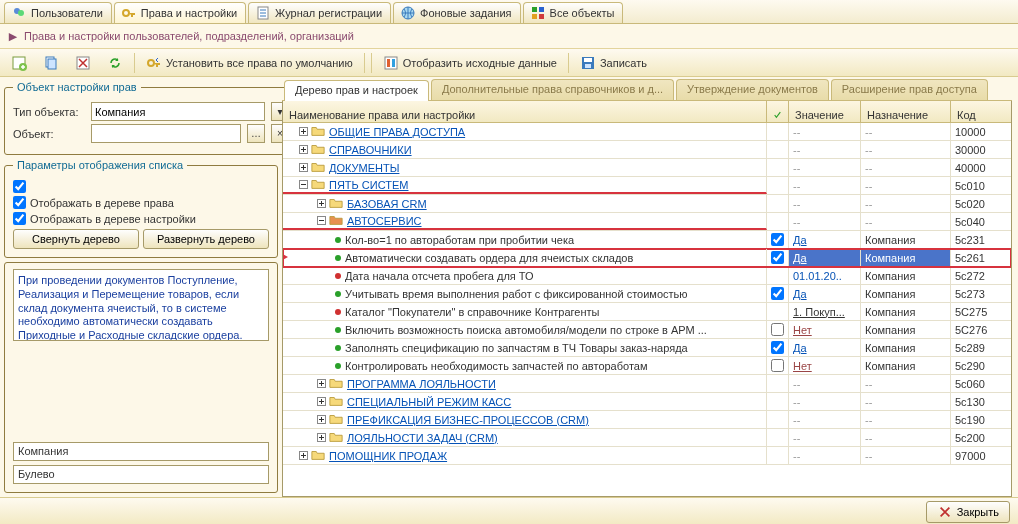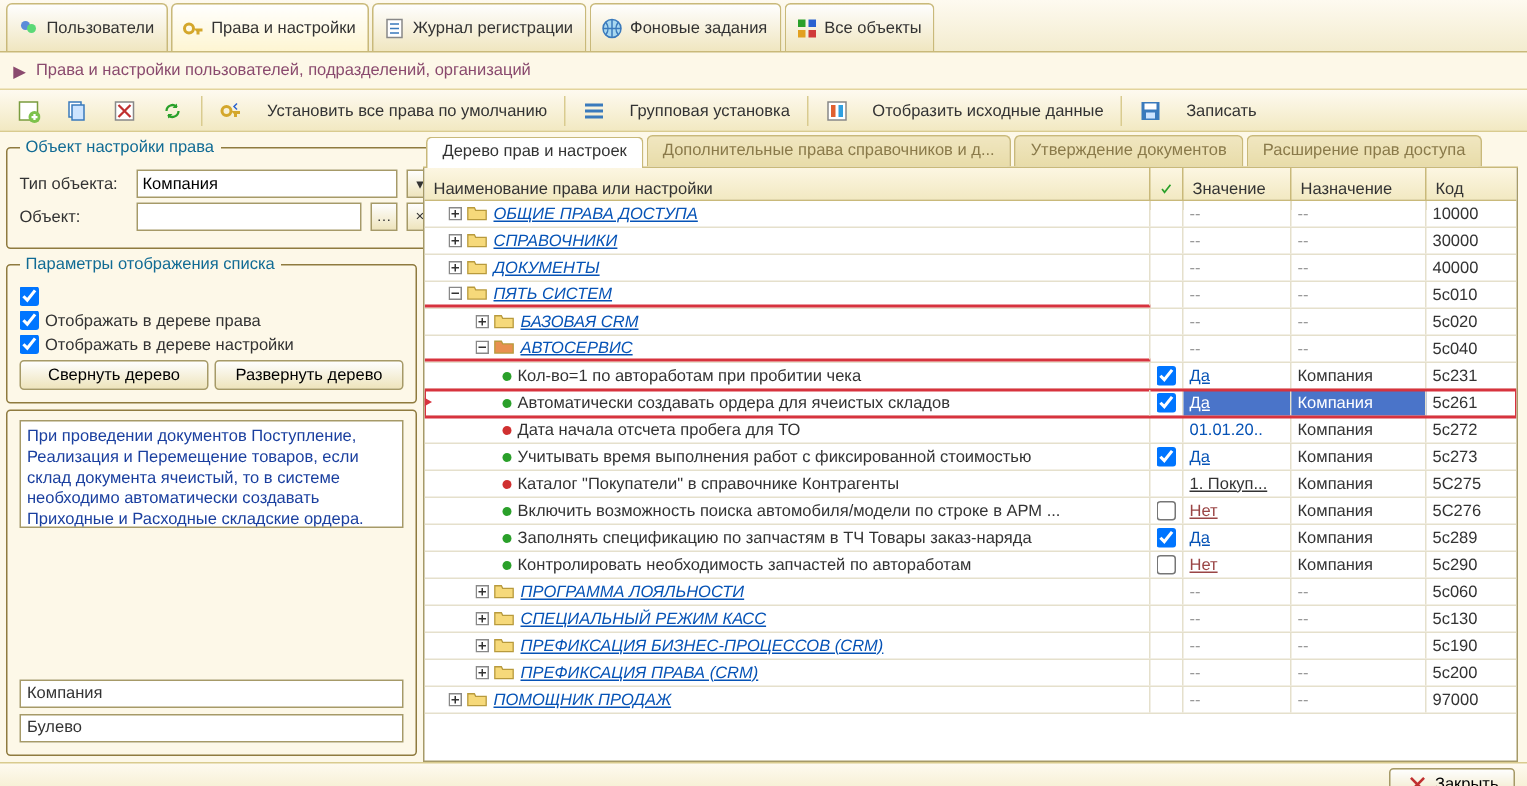--- a/index.html
+++ b/index.html
@@ -8,21 +8,21 @@
     font-family: Tahoma, Arial, sans-serif;
     font-size: 11px;
     background: #fdf8e8;
     width: 1018px;
     height: 524px;
     overflow: hidden;
     color: #333;
   }
   .top-tabs {
     display: flex;
-    height: 35px;
+    height: 24px;
     background: linear-gradient(#fefaf0,#f3eccf);
     border-bottom: 1px solid #c9b97a;
     padding: 2px 4px 0 4px;
     gap: 2px;
   }
   .top-tab {
     display: flex;
     align-items: center;
     gap: 4px;
     padding: 2px 8px 2px 6px;
@@ -55,21 +55,21 @@
     align-items: center;
     gap: 2px;
     padding: 3px 4px;
     background: linear-gradient(#fefaf0,#f2e9c2);
     border-bottom: 1px solid #d9cb8f;
     height: 28px;
   }
   .toolbar-btn {
     display: flex;
     align-items: center;
-    gap: 16px;
+    gap: 4px;
     padding: 2px 6px;
     border: 1px solid transparent;
     border-radius: 3px;
     cursor: pointer;
     justify-content: center;
   }
   .toolbar-sep {
     width: 1px;
     height: 20px;
     background: #d9cb8f;
@@ -220,21 +220,21 @@
     display:flex;
     align-items:center;
     overflow:hidden;
     white-space:nowrap;
   }
   .gc-name { flex:1; display:flex; align-items:center; gap:2px; }
   .gc-chk { width:22px; justify-content:center; }
   .gc-val { width:72px; }
   .gc-assign { width:90px; }
   .gc-code { width:60px; border-right:none !important; }
-  .folder-link { color:#0653b6; text-decoration:underline; cursor:pointer;font-style:italic; }
+  .folder-link { color:#0653b6; text-decoration:underline; cursor:pointer; }
   .yes-link { color:#0653b6; text-decoration:underline; }
   .no-link { color:#9a4545; text-decoration:underline; }
   .date-link { color:#0653b6; }
   .txt-link { color:#333; text-decoration:underline; }
   .dash { color:#999; }
   .highlight-row {
     outline:2px solid #d7333e; outline-offset:-1px;
   }
   .highlight-val { background:#4a74c9; color:#fff !important; }
   .highlight-val .yes-link { color:#fff !important; }
@@ -380,30 +380,20 @@
     <span class="icon">
         <svg viewBox="0 0 16 16" width="16" height="16">
           <circle cx="5" cy="8" r="3" fill="none" stroke="#d4a72c" stroke-width="2"></circle>
           <path d="M8 8h6v2h-2v2h-2v-2" fill="#d4a72c"></path>
           <path d="M12 3l-2 2 2 2" stroke="#2a62d0" fill="none"></path>
         </svg>
       </span>
     <span>Установить все права по умолчанию</span>
   </div>
   <div class="toolbar-sep"></div>
-  <div class="toolbar-btn">
-    <span class="icon">
-        <svg viewBox="0 0 16 16" width="16" height="16">
-          <rect x="2" y="3" width="12" height="2" fill="#3a7abc"></rect>
-          <rect x="2" y="7" width="12" height="2" fill="#3a7abc"></rect>
-          <rect x="2" y="11" width="12" height="2" fill="#3a7abc"></rect>
-        </svg>
-      </span>
-    <span>Групповая установка</span>
-  </div>
   <div class="toolbar-sep"></div>
   <div class="toolbar-btn">
     <span class="icon">
         <svg viewBox="0 0 16 16" width="16" height="16">
           <rect x="2" y="2" width="12" height="12" fill="#fff" stroke="#888"></rect>
           <rect x="4" y="4" width="3" height="8" fill="#e06030"></rect>
           <rect x="9" y="4" width="3" height="8" fill="#30a0e0"></rect>
         </svg>
       </span>
     <span>Отобразить исходные данные</span>
@@ -418,21 +408,21 @@
         </svg>
       </span>
     <span>Записать</span>
   </div>
 </div>
 
 <div class="main-container">
 
   <div class="left-panel">
     <fieldset>
-      <legend>Объект настройки права</legend>
+      <legend>Объект настройки прав</legend>
       <div class="field-row">
         <label>Тип объекта:</label>
         <input type="text" value="Компания" style="">
         <div class="small-btn">▾</div>
       </div>
       <div class="field-row">
         <label>Объект:</label>
         <input type="text" value="" style="">
         <div class="small-btn">…</div>
         <div class="small-btn">×</div>
@@ -885,21 +875,21 @@
               <span style="width: 26px; display: inline-block;"></span>
               <span class="expander">
                 <svg viewBox="0 0 9 9" width="9" height="9">
                   <rect x="0.5" y="0.5" width="8" height="8" fill="#fff" stroke="#888"></rect>
                   <path d="M2 4.5h5M4.5 2v5" stroke="#333"></path>
                 </svg>
               </span>
               <span class="icon folder-icon"><svg viewBox="0 0 16 16" width="14" height="14">
                   <path d="M1 4h5l1 2h8v7H1z" fill="#f6d97a" stroke="#b89a3c"></path>
                 </svg></span> 
-              <span class="folder-link">ПРЕФИКСАЦИЯ ПРАВА (CRM)</span>
+              <span class="folder-link">ЛОЯЛЬНОСТИ ЗАДАЧ (CRM)</span>
             </div>
             <div class="gc-chk"></div>
             <div class="gc-val">
               <span class="dash">--</span>
             </div>
             <div class="gc-assign">
               <span class="dash">--</span>
             </div>
             <div class="gc-code">
               <span>5с200</span>

